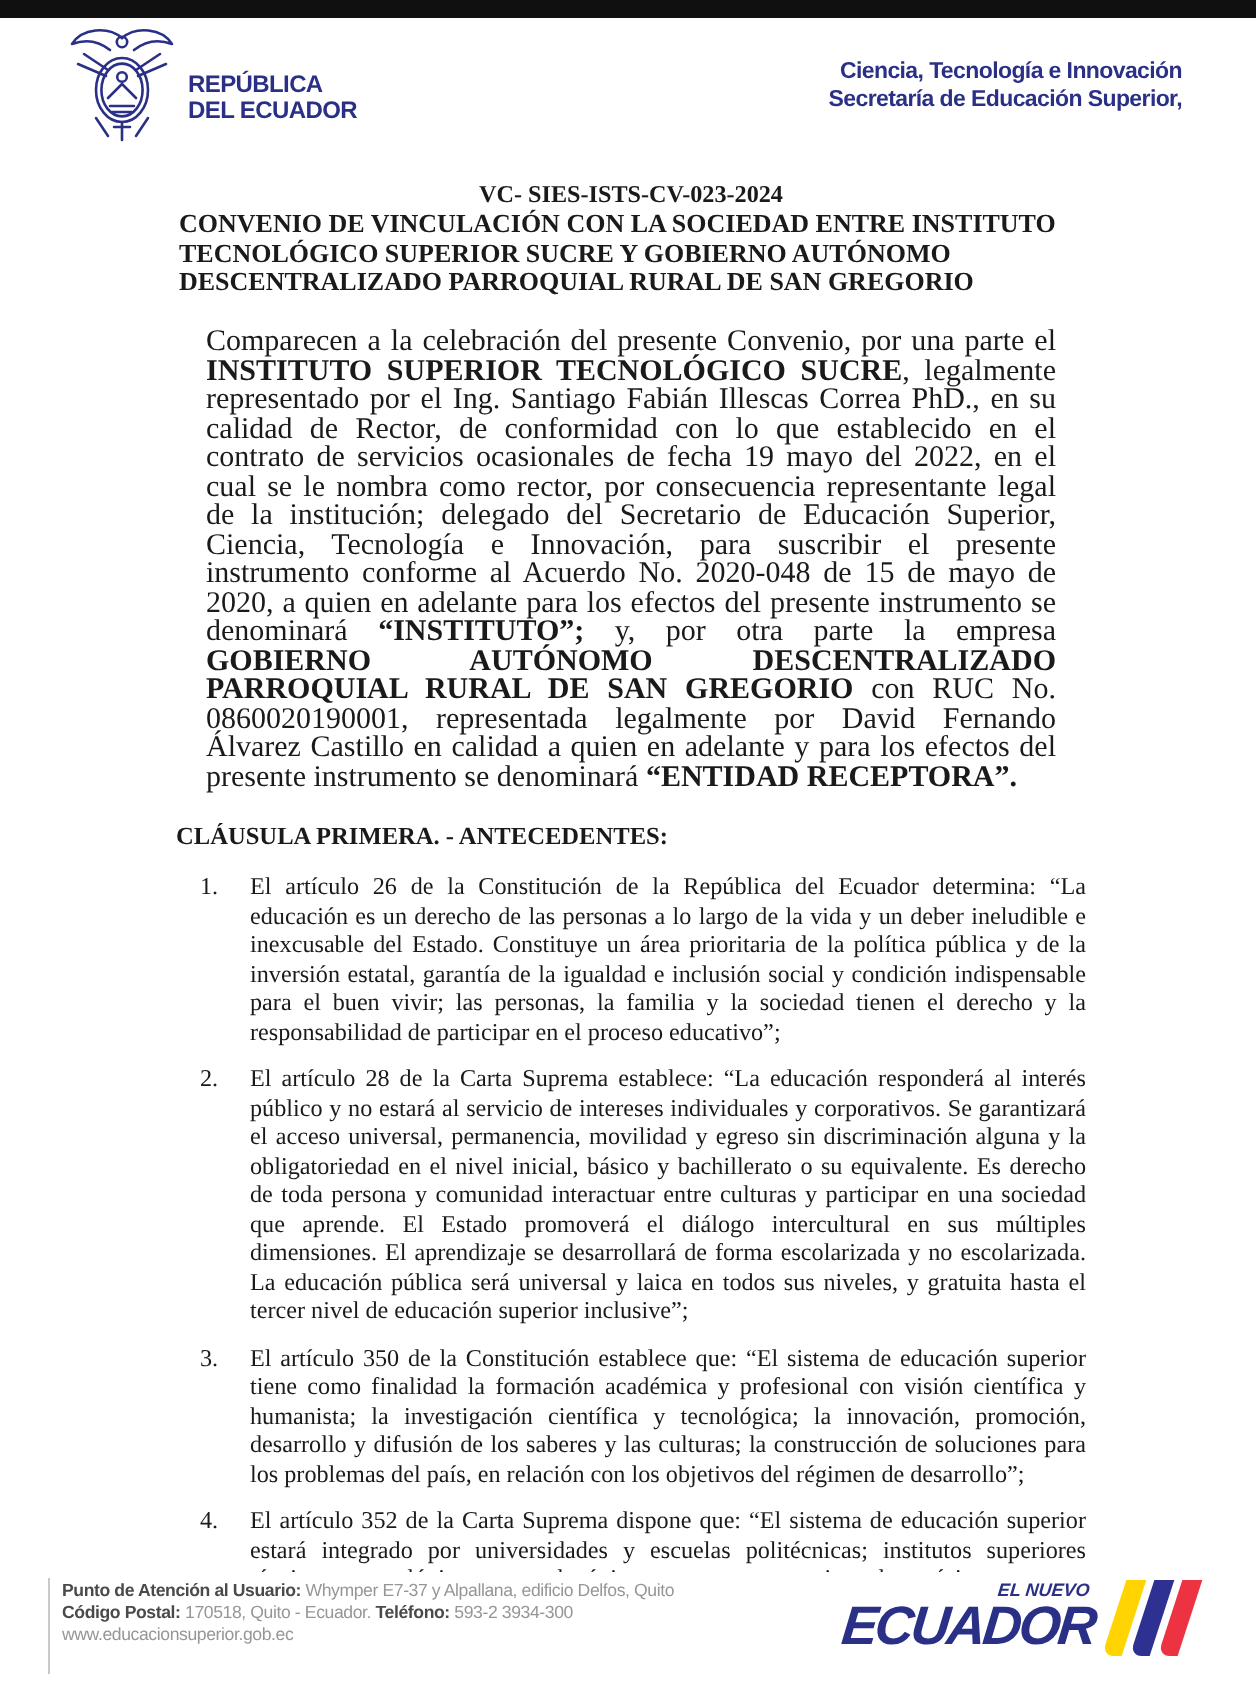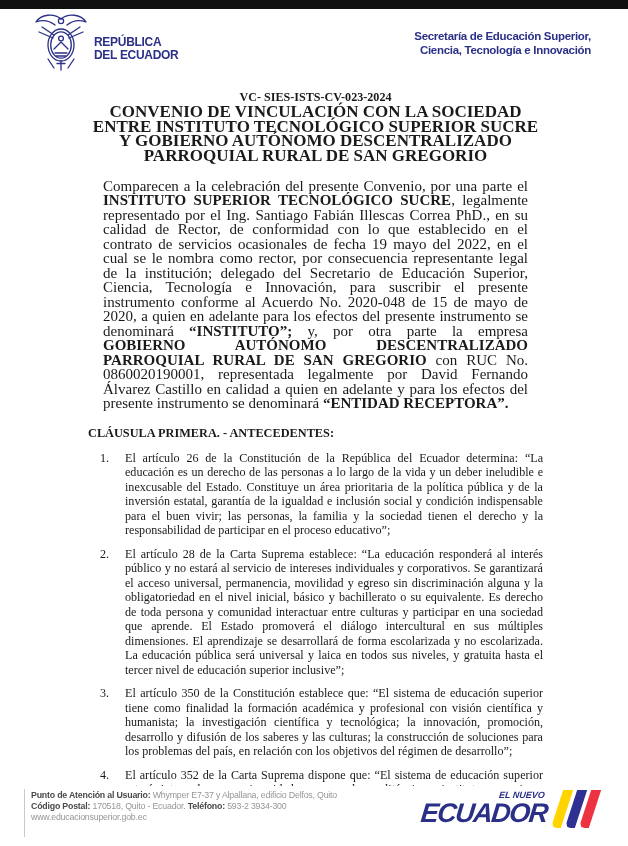--- a/index.html
+++ b/index.html
@@ -21,21 +21,21 @@
     font-family:"Liberation Sans","DejaVu Sans",sans-serif;
     font-weight:700;font-size:11.5px;line-height:13.5px;color:#2b3087;letter-spacing:-0.3px;
   }
 
   
   .main{position:absolute;left:88px;top:90px;width:455px;}
   .doc-code{
     text-align:center;font-weight:700;font-size:12.1px;line-height:14.8px;margin:0;
   }
   .doc-title{
-    text-align:center;font-weight:700;font-size:17px;line-height:14.8px;
+    font-weight:700;font-size:13px;line-height:14.8px;
     margin:0 auto 9px auto;max-width:452px;
   }
   .para{font-size:15px;line-height:14.5px;text-align:justify;margin:15px;}
   .clause-heading{
     font-weight:700;font-size:12.3px;margin:13px 0 10px 0;
   }
   .list{margin-left:12px;}
   .list-item{display:flex;margin-bottom:9px;}
   .marker{flex:0 0 25px;font-size:12.1px;line-height:14.5px;}
   .item-text{flex:1;font-size:12.1px;line-height:14.5px;text-align:justify;margin:0;}
@@ -82,22 +82,22 @@
     <path d="M22 41 H34 M23 44 H33"></path>
     <path d="M28 49 V58 M24 51.5 H32"></path>
     <path d="M15 47 L21 56 M41 47 L35 56"></path>
   </svg>
 </div>
 <div class="logo-text">
   <div>REPÚBLICA</div>
   <div>DEL ECUADOR</div>
 </div>
 <div class="org-text">
+  <div>Ciencia, Tecnología e Innovación</div>
   <div>Secretaría de Educación Superior,</div>
-  <div>Ciencia, Tecnología e Innovación</div>
 </div>
 
 <div class="main">
   <p class="doc-code">VC- SIES-ISTS-CV-023-2024</p>
   <p class="doc-title">CONVENIO DE VINCULACIÓN CON LA SOCIEDAD ENTRE INSTITUTO TECNOLÓGICO SUPERIOR SUCRE Y GOBIERNO AUTÓNOMO DESCENTRALIZADO PARROQUIAL RURAL DE SAN GREGORIO</p>
 
   <p class="para"><span>Comparecen a la celebración del presente Convenio, por una parte el </span><span class="seg-b">INSTITUTO SUPERIOR TECNOLÓGICO SUCRE</span><span>, legalmente representado por el Ing. Santiago Fabián Illescas Correa PhD., en su calidad de Rector, de conformidad con lo que establecido en el contrato de servicios ocasionales de fecha 19 mayo del 2022, en el cual se le nombra como rector, por consecuencia representante legal de la institución; delegado del Secretario de Educación Superior, Ciencia, Tecnología e Innovación, para suscribir el presente instrumento conforme al Acuerdo No. 2020-048 de 15 de mayo de 2020, a quien en adelante para los efectos del presente instrumento se denominará </span><span class="seg-b">“INSTITUTO”;</span><span> y, por otra parte la empresa </span><span class="seg-b">GOBIERNO AUTÓNOMO DESCENTRALIZADO PARROQUIAL RURAL DE SAN GREGORIO</span><span> con RUC No. 0860020190001, representada legalmente por David Fernando Álvarez Castillo en calidad a quien en adelante y para los efectos del presente instrumento se denominará </span><span class="seg-b">“ENTIDAD RECEPTORA”.</span></p>
 
   <p class="clause-heading">CLÁUSULA PRIMERA. - ANTECEDENTES:</p>
 

